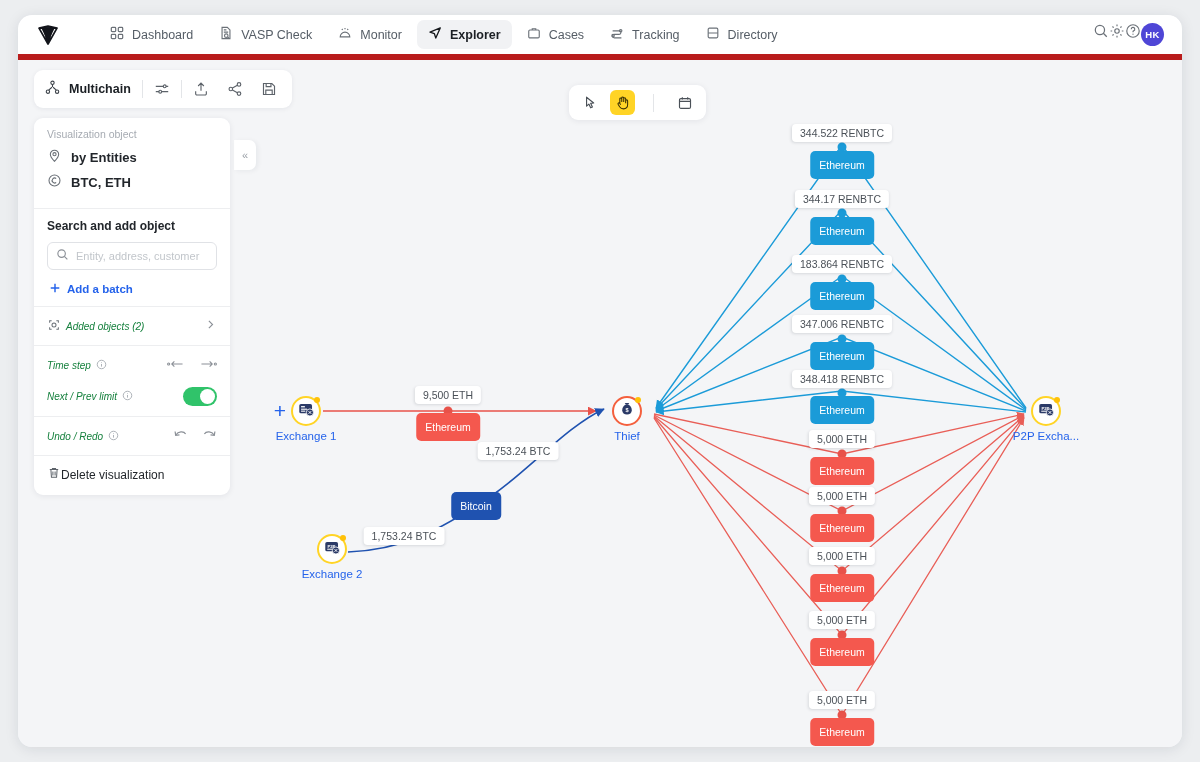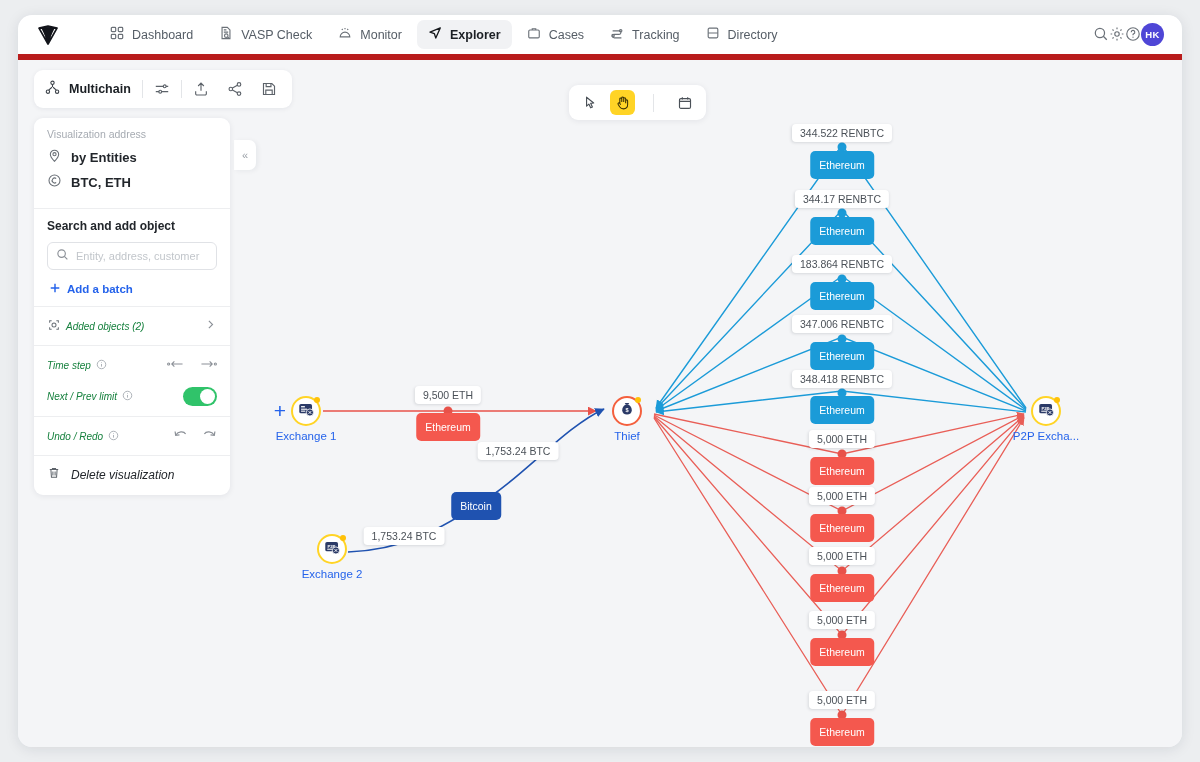--- a/index.html
+++ b/index.html
@@ -30,21 +30,21 @@
   }
   .logo { margin-left: 17px; width: 26px; height: 26px; display:flex; align-items:center; justify-content:center; }
   .navitems { display: flex; align-items: center; margin-left: 38px; gap: 4px; }
   .navitem {
     display: flex; align-items: center; gap: 8px;
     padding: 6px 11px; border-radius: 7px;
     font-size: 12.5px; color: #555d66; cursor: pointer; white-space: nowrap;
   }
   .navitem.active { background: #f1f2f4; color: #1b1f24; font-weight: bold; }
   .navitem svg { flex: none; }
-  .navright { margin-left: auto; display: flex; align-items: flex-end; margin-right: 18px; }
+  .navright { margin-left: auto; display: flex; align-items: flex-start; margin-right: 18px; }
   .avatar {
     width: 23px; height: 23px; border-radius: 50%;
     background: #4f46d6; color: #fff; font-size: 9.5px; font-weight: bold;
     display: flex; align-items: center; justify-content: center; letter-spacing:.3px;
   }
 
   
   #canvas { position: absolute; left:0; top:45px; width:1164px; height:687px; background:#f4f5f7; }
   #edges { position:absolute; left:0; top:0; width:1164px; height:687px; }
 
@@ -79,21 +79,21 @@
     font-family: "Liberation Sans", sans-serif; width: 140px; background: transparent;
   }
   .search-box input::placeholder { color: #c2c6cb; }
   .addbatch { display:flex; align-items:center; gap:6px; margin-top:12px; margin-left:2px;
               color:#2563eb; font-size:11.5px; font-weight:bold; cursor:pointer; }
   .p-flex { display: flex; align-items: center; justify-content: space-between; }
   .p-rowlabel { display:flex; align-items:center; gap:5px; font-size:10px; color:#15803d;font-style:italic; }
   .toggle { width: 34px; height: 19px; border-radius: 10px; background: #30c36a; position: relative; cursor:pointer; }
   .toggle::after { content:""; position:absolute; right:2px; top:2px; width:15px; height:15px; border-radius:50%; background:#fff; }
   .p-actions { display:flex; align-items:center; gap:14px; }
-  .danger-row { display:flex; align-items:center; gap:10px; font-size:12px; color:#22262b; cursor:pointer;font-style:italic; }
+  .danger-row { display:flex; align-items:center; font-size:12px; color:#22262b; cursor:pointer; }
   #collapse {
     position:absolute; left:216px; top:125px; width:22px; height:30px;
     background:#fff; border-radius:0 7px 7px 0; display:flex; align-items:center; justify-content:center;
     color:#9aa0a7; font-size:11px; box-shadow: 2px 1px 5px rgba(20,30,50,.06); cursor:pointer;
   }
 
   
   #tools {
     position:absolute; left:551px; top:70px; height:35px;
     background:#fff; border-radius:9px; display:flex; align-items:center;
@@ -410,21 +410,21 @@
           <path d="M5.8 2.8h5.4v3.6H5.8zM5.4 10.2h7.2v5H5.4z"></path>
       </svg>
       </span>
   </div>
 
   <div id="collapse">«</div>
 
   <div id="panel">
 
     <div class="p-sec">
-      <div class="p-cap">Visualization address</div>
+      <div class="p-cap">Visualization object</div>
       <div class="p-row">
         <span>
           <svg width="15" height="15" viewBox="0 0 18 18" fill="none" stroke="#6b7178" stroke-width="1.3">
             <path d="M9 16s5-5 5-8.4A5 5 0 0 0 4 7.6C4 11 9 16 9 16z"></path>
               <circle cx="9" cy="7.4" r="1.9"></circle>
           </svg></span>
         <span class="p-label">by Entities</span>
       </div>
       <div class="p-row">
         <span>

